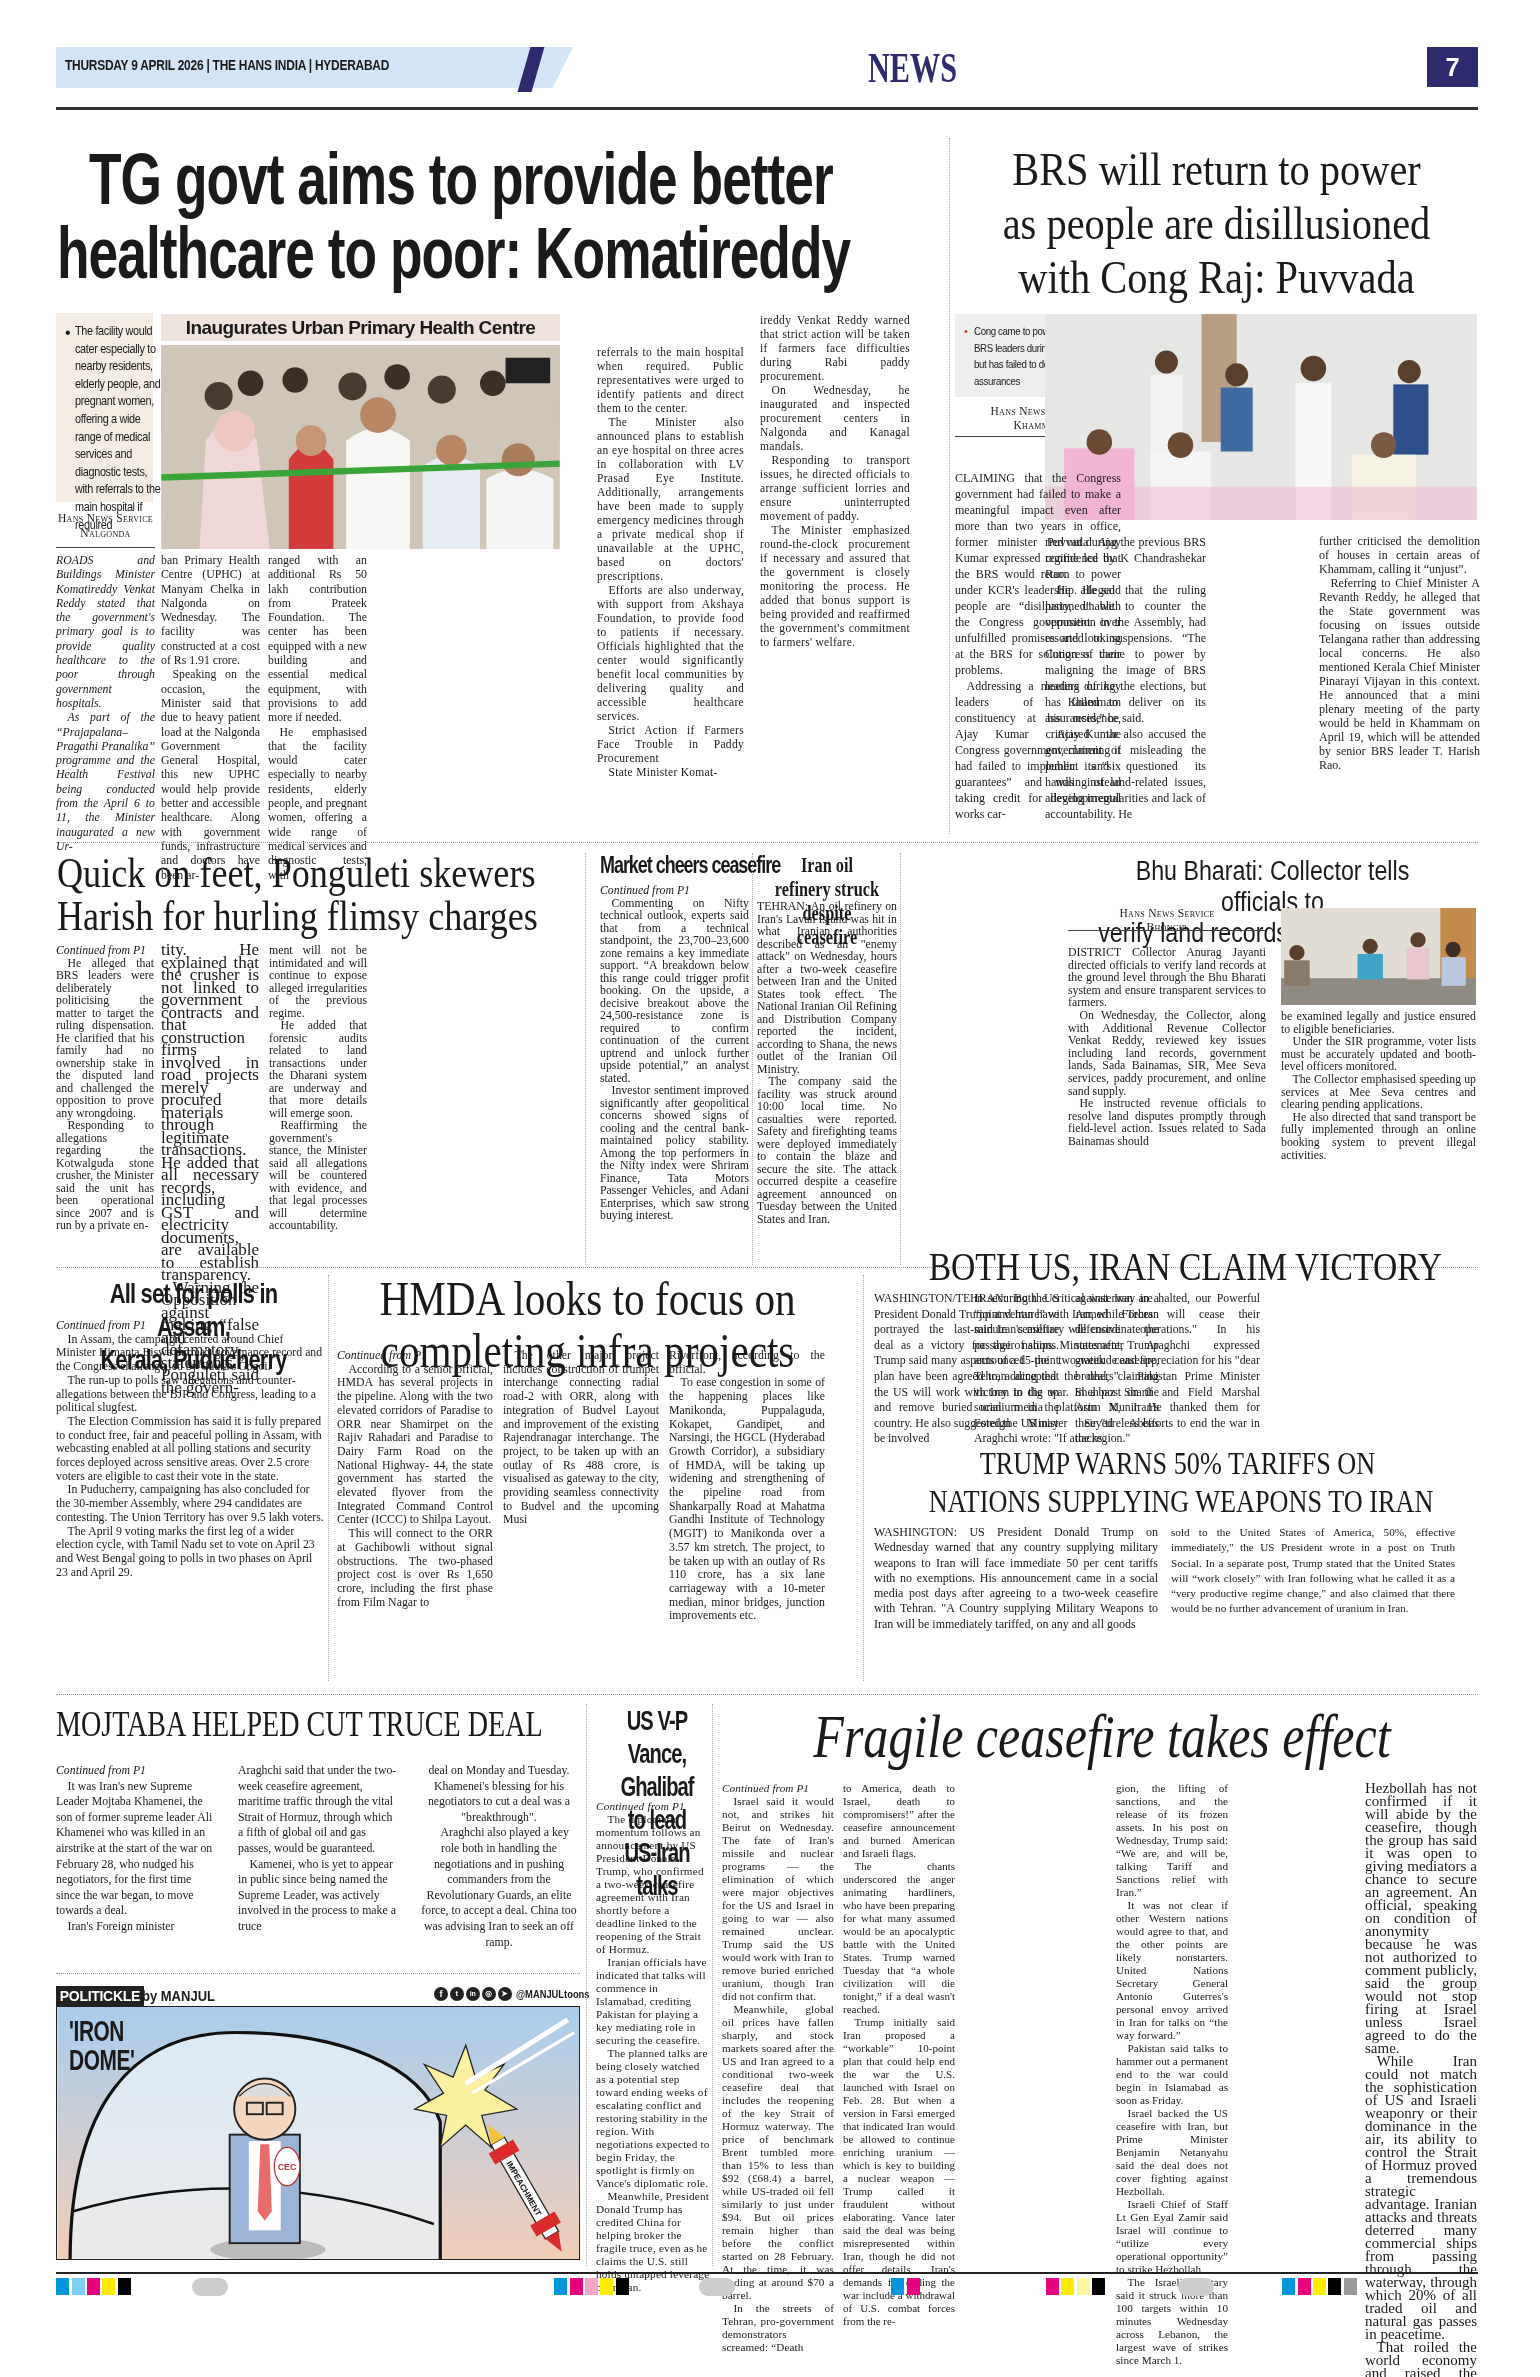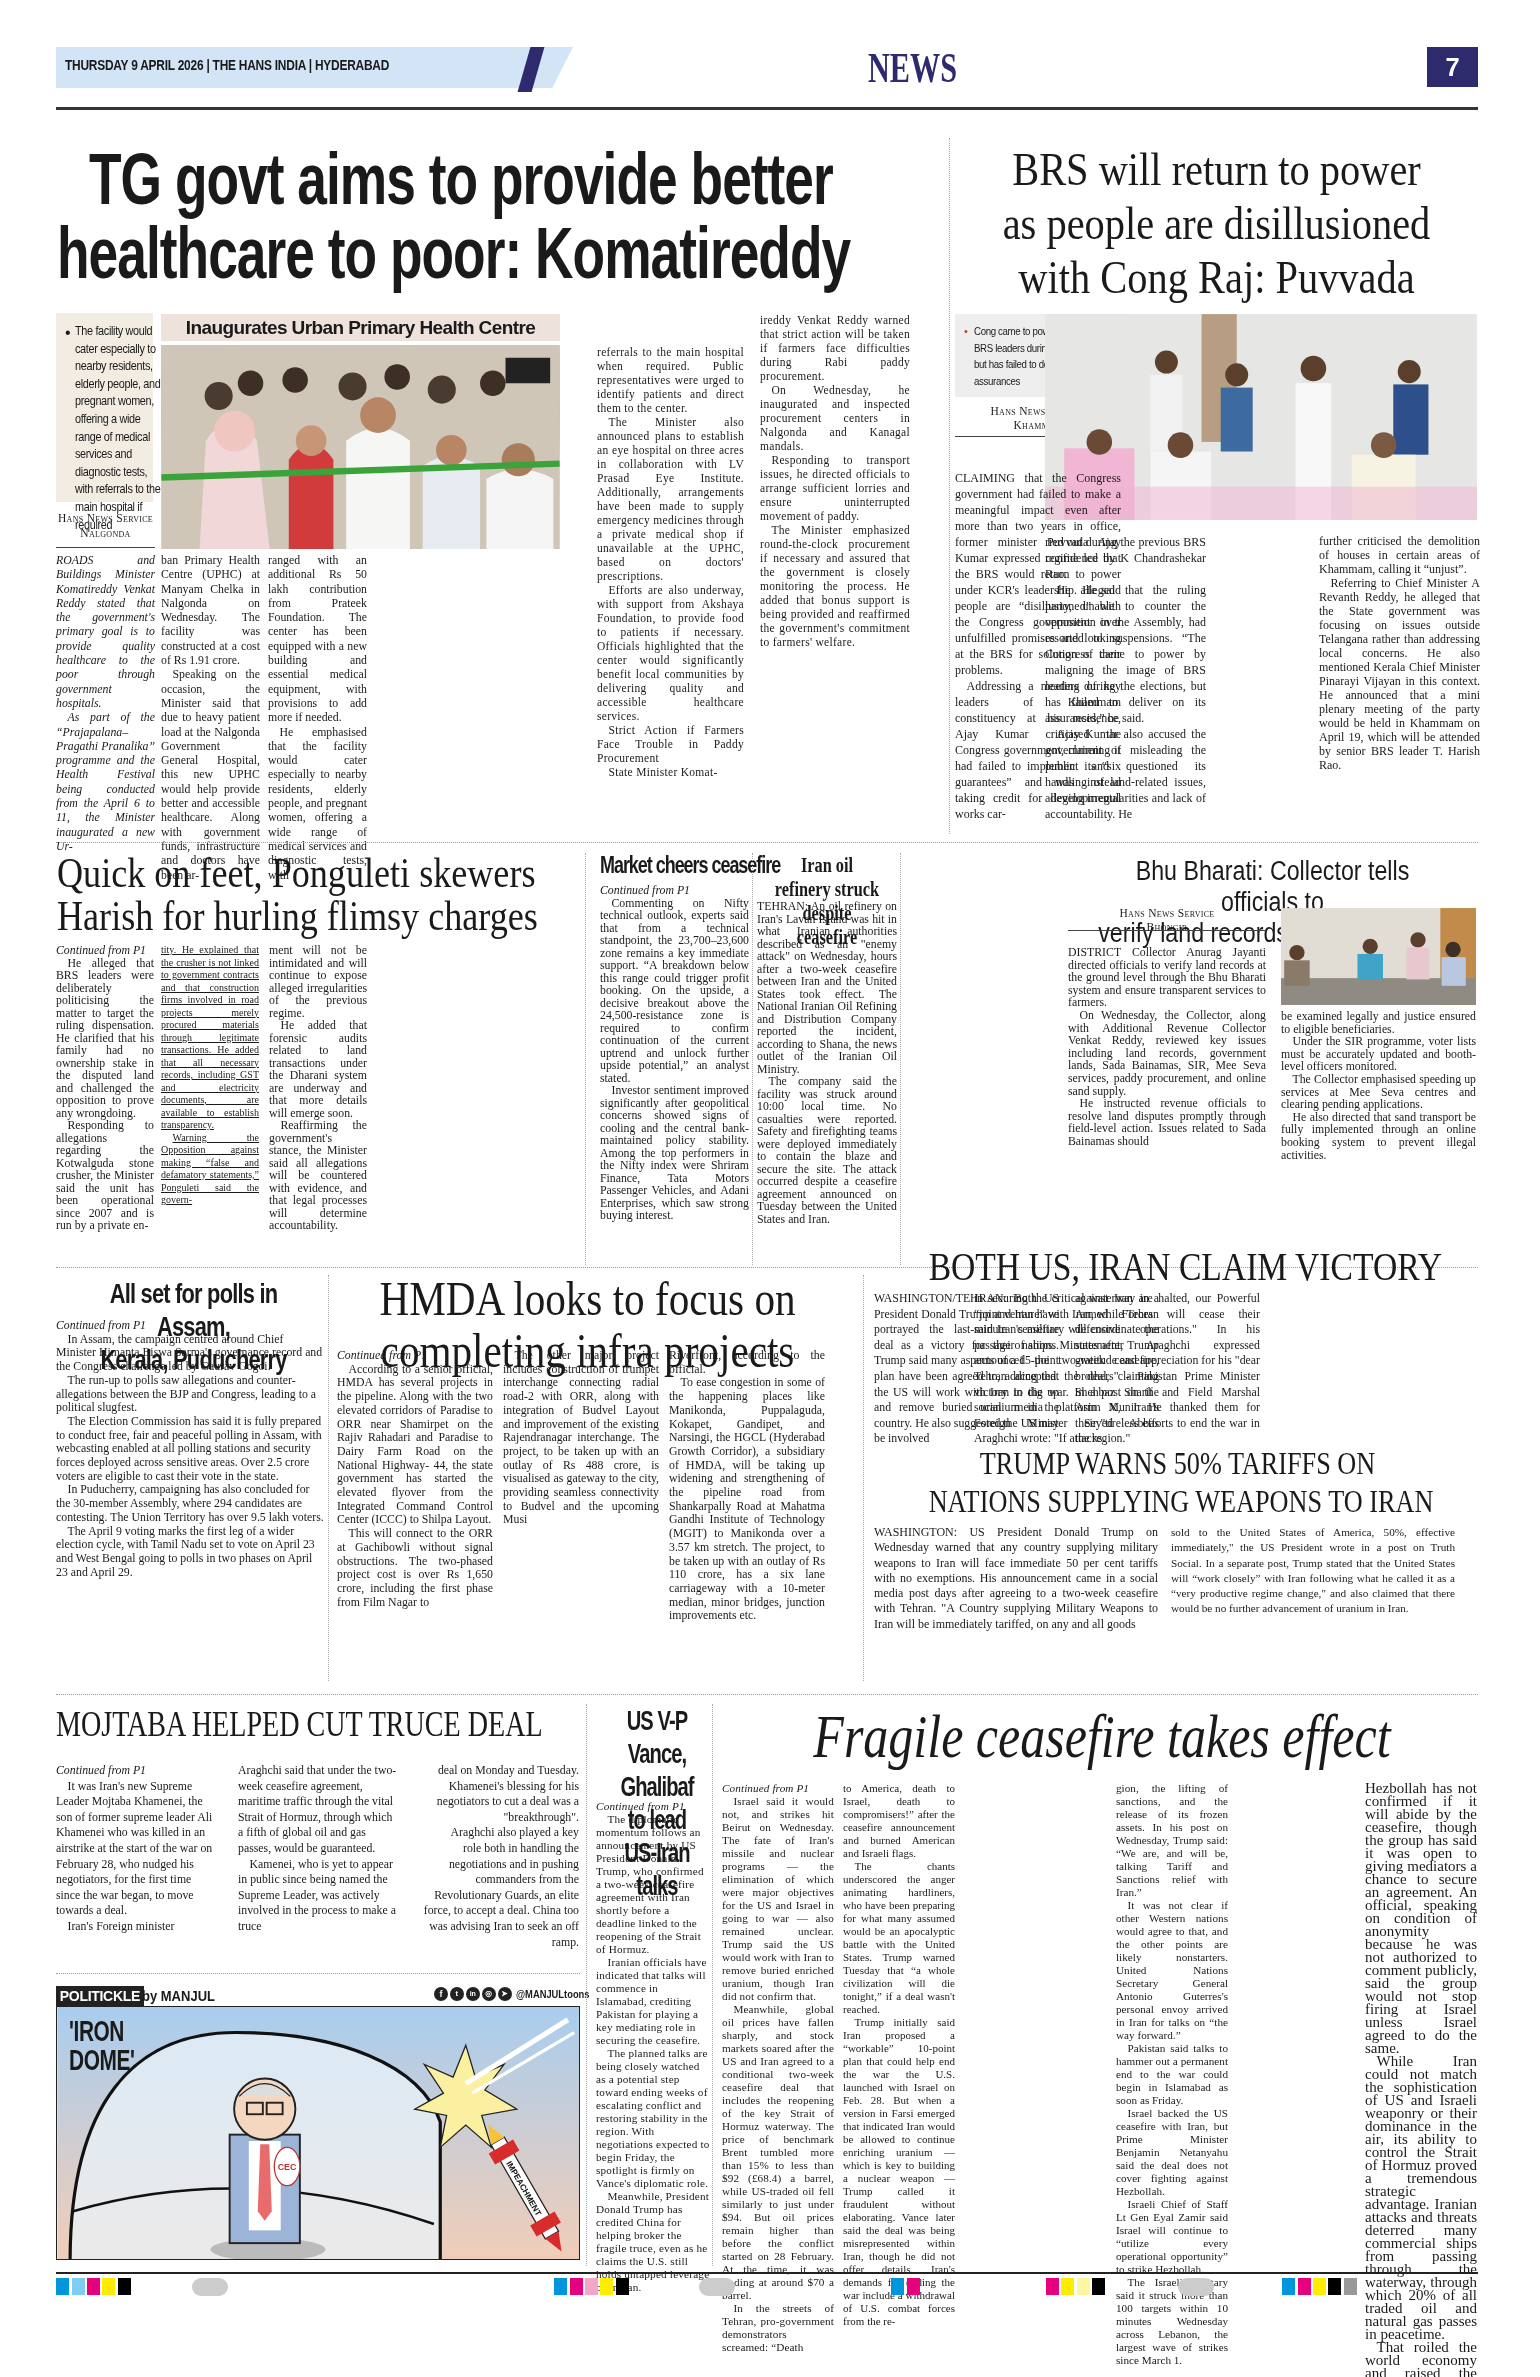--- a/index.html
+++ b/index.html
@@ -179,21 +179,21 @@
 
 <div class="abs hl-serif" style="left:57px;top:852px;width:524px;font-size:42px;line-height:43px;transform:scaleX(0.86);transform-origin:left;white-space:nowrap;">
   <div>Quick on feet, Ponguleti skewers</div>
   <div>Harish for hurling flimsy charges</div>
 </div>
 <div class="col" style="left:56px;top:944px;width:98px;font-size:11.8px;line-height:12.5px;">
   <p class="noind cont">Continued from P1</p>
   <p>He alleged that BRS leaders were deliberately politicising the matter to target the ruling dispensation. He clarified that his family had no ownership stake in the disputed land and challenged the opposition to prove any wrongdoing.</p>
   <p>Responding to allegations regarding the Kotwalguda stone crusher, the Minister said the unit has been operational since 2007 and is run by a private en-</p>
 </div>
-<div class="col" style="left:161px;top:944px;width:98px;font-size:10px;line-height:12.5px;text-decoration:underline;">
+<div class="col" style="left:161px;top:944px;width:98px;font-size:17px;line-height:12.5px;">
   <p class="noind">tity. He explained that the crusher is not linked to government contracts and that construction firms involved in road projects merely procured materials through legitimate transactions. He added that all necessary records, including GST and electricity documents, are available to establish transparency.</p>
   <p>Warning the Opposition against making “false and defamatory statements,” Ponguleti said the govern-</p>
 </div>
 <div class="col" style="left:269px;top:944px;width:98px;font-size:11.8px;line-height:12.5px;">
   <p class="noind">ment will not be intimidated and will continue to expose alleged irregularities of the previous regime.</p>
   <p>He added that forensic audits related to land transactions under the Dharani system are underway and that more details will emerge soon.</p>
   <p>Reaffirming the government's stance, the Minister said all allegations will be countered with evidence, and that legal processes will determine accountability.</p>
 </div>
 
 <div class="vrule" style="left:585px;top:853px;height:412px;"></div>
@@ -319,21 +319,21 @@
 <div class="abs hl-serif" style="left:56px;top:1704px;width:524px;font-size:36px;line-height:41px;transform:scaleX(0.78);transform-origin:left;white-space:nowrap;">MOJTABA HELPED CUT TRUCE DEAL</div>
 <div class="col" style="left:56px;top:1763px;width:160px;font-size:11.8px;line-height:15.6px;text-align:left;">
   <p class="noind cont">Continued from P1</p>
   <p>It was Iran's new Supreme Leader Mojtaba Khamenei, the son of former supreme leader Ali Khamenei who was killed in an airstrike at the start of the war on February 28, who nudged his negotiators, for the first time since the war began, to move towards a deal.</p>
   <p>Iran's Foreign minister</p>
 </div>
 <div class="col" style="left:238px;top:1763px;width:160px;font-size:11.8px;line-height:15.6px;text-align:left;">
   <p class="noind">Araghchi said that under the two-week ceasefire agreement, maritime traffic through the vital Strait of Hormuz, through which a fifth of global oil and gas passes, would be guaranteed.</p>
   <p>Kamenei, who is yet to appear in public since being named the Supreme Leader, was actively involved in the process to make a truce</p>
 </div>
-<div class="col" style="left:419px;top:1763px;width:160px;font-size:11.8px;line-height:15.6px;text-align:right;">
+<div class="col" style="left:419px;top:1763px;width:160px;font-size:11.8px;line-height:15.6px;text-align:center;">
   <p class="noind">deal on Monday and Tuesday. Khamenei's blessing for his negotiators to cut a deal was a "breakthrough".</p>
   <p>Araghchi also played a key role both in handling the negotiations and in pushing commanders from the Revolutionary Guards, an elite force, to accept a deal. China too was advising Iran to seek an off ramp.</p>
 </div>
 
 <div class="hrule" style="left:56px;top:1973px;width:524px;"></div>
 
 <div class="cartoon-tag" style="left:56px;top:1986px;">POLITICKLE</div>
 <div class="abs sans" style="left:142px;top:1986px;font-size:15.3px;line-height:20.4px;font-weight:bold;transform:scaleX(0.85);transform-origin:left;">by MANJUL</div>
 <div class="abs" style="left:434px;top:1987px;display:flex;gap:1.9px;align-items:center;">
   <span style="width:14px;height:14px;border-radius:7px;background:#222;color:#fff;font:bold 9px 'Liberation Sans',sans-serif;text-align:center;line-height:14px;">f</span>

